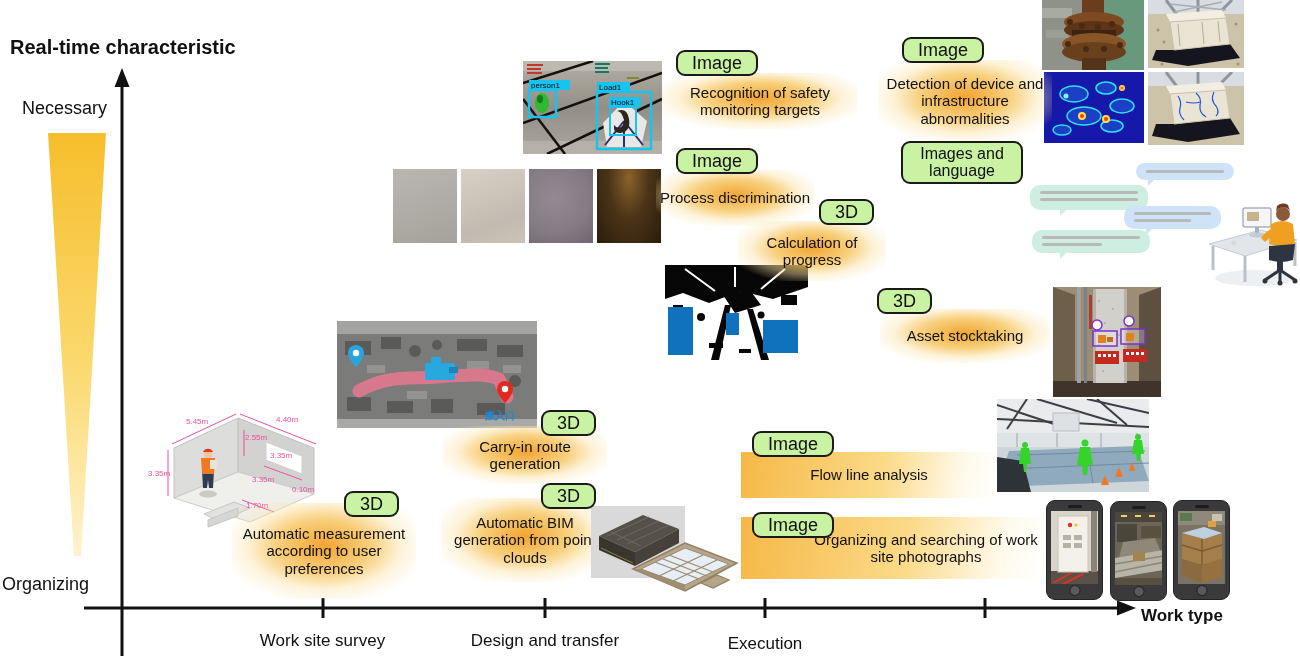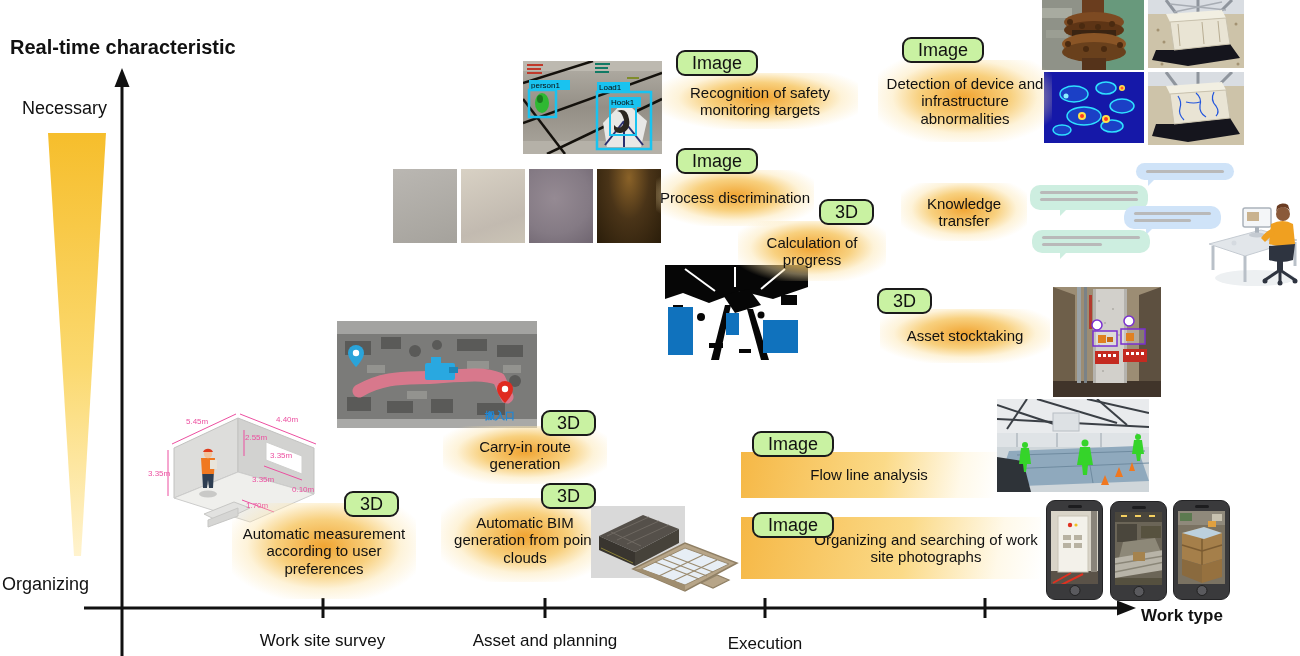--- a/index.html
+++ b/index.html
@@ -60,21 +60,21 @@
     <line x1="545" y1="598" x2="545" y2="618" stroke="#111" stroke-width="3"></line>
     <line x1="765" y1="598" x2="765" y2="618" stroke="#111" stroke-width="3"></line>
     <line x1="985" y1="598" x2="985" y2="618" stroke="#111" stroke-width="3"></line>
   </svg>
 
   <div class="abs axis-title-y" style="left:10px;top:36px;">Real-time characteristic</div>
   <div class="abs axis-end-label" style="left:22px;top:98px;">Necessary</div>
   <div class="abs axis-end-label" style="left:2px;top:574px;">Organizing</div>
 
   <div class="abs x-cat" style="left:240px;top:631px;width:165px;">Work site survey</div>
-  <div class="abs x-cat" style="left:450px;top:631px;width:190px;">Asset and planning</div>
+  <div class="abs x-cat" style="left:450px;top:631px;width:190px;">Design and transfer</div>
   <div class="abs x-cat" style="left:705px;top:634px;width:120px;">Execution</div>
   <div class="abs x-title" style="left:1141px;top:606px;">Work type</div>
 
   <svg class="abs" style="left:146px;top:396px;" width="196" height="132" viewBox="0 0 196 132">
     <polygon points="28,52 92,22 92,76 28,102" fill="#dddddb" stroke="#c2c2c0" stroke-width="1"></polygon>
     <polygon points="92,22 168,52 168,98 92,76" fill="#d2d2d0" stroke="#c2c2c0" stroke-width="1"></polygon>
     <polygon points="120,46 156,60 156,78 120,64" fill="#ffffff" stroke="#cfcfcd" stroke-width="1"></polygon>
     <polygon points="28,102 92,76 168,98 104,126" fill="#efefec" stroke="#cccccb" stroke-width="1"></polygon>
     <polygon points="58,118 88,106 104,112 74,126" fill="#e2e2e0" stroke="#c6c6c4"></polygon>
     <polygon points="62,124 92,112 92,120 62,131" fill="#d6d6d4" stroke="#c6c6c4"></polygon>
@@ -346,21 +346,21 @@
     <polygon points="18,14 74,10 78,18 22,22" fill="#f2efe2"></polygon>
     <polygon points="22,22 78,18 82,46 26,52" fill="#e9e4d4" stroke="#c9c2ae" stroke-width="1"></polygon>
     <g stroke="#2255dd" stroke-width="1.2" fill="none">
       <path d="M30 24 q4 6 2 12 q-2 6 4 12"></path>
       <path d="M48 21 q6 5 4 12 q-1 8 6 12"></path>
       <path d="M66 20 q-4 8 2 14 q4 6 0 10"></path>
       <path d="M38 30 q8 2 14 0"></path>
     </g>
   </svg>
 
-  <div class="glow" style="left:901px;top:183px;width:126px;height:58px;">Knowledge transfer</div>
+  <div class="badge multiline" style="left:901px;top:141px;">Images and language</div>
   <div class="bubble blue" style="left:1136px;top:163px;width:98px;height:17px;">
     <div class="bar" style="top:7px;"></div>
     <div class="tail" style="left:12px;bottom:-6px;border-width:7px 7px 0 0;border-color:#cfe3f8 transparent transparent transparent;"></div>
   </div>
   <div class="bubble green" style="left:1030px;top:185px;width:118px;height:25px;">
     <div class="bar" style="top:6px;"></div>
       <div class="bar" style="top:13px;"></div>
     <div class="tail" style="left:30px;bottom:-6px;border-width:7px 7px 0 0;border-color:#cdeee0 transparent transparent transparent;"></div>
   </div>
   <div class="bubble blue" style="left:1124px;top:206px;width:97px;height:23px;">

